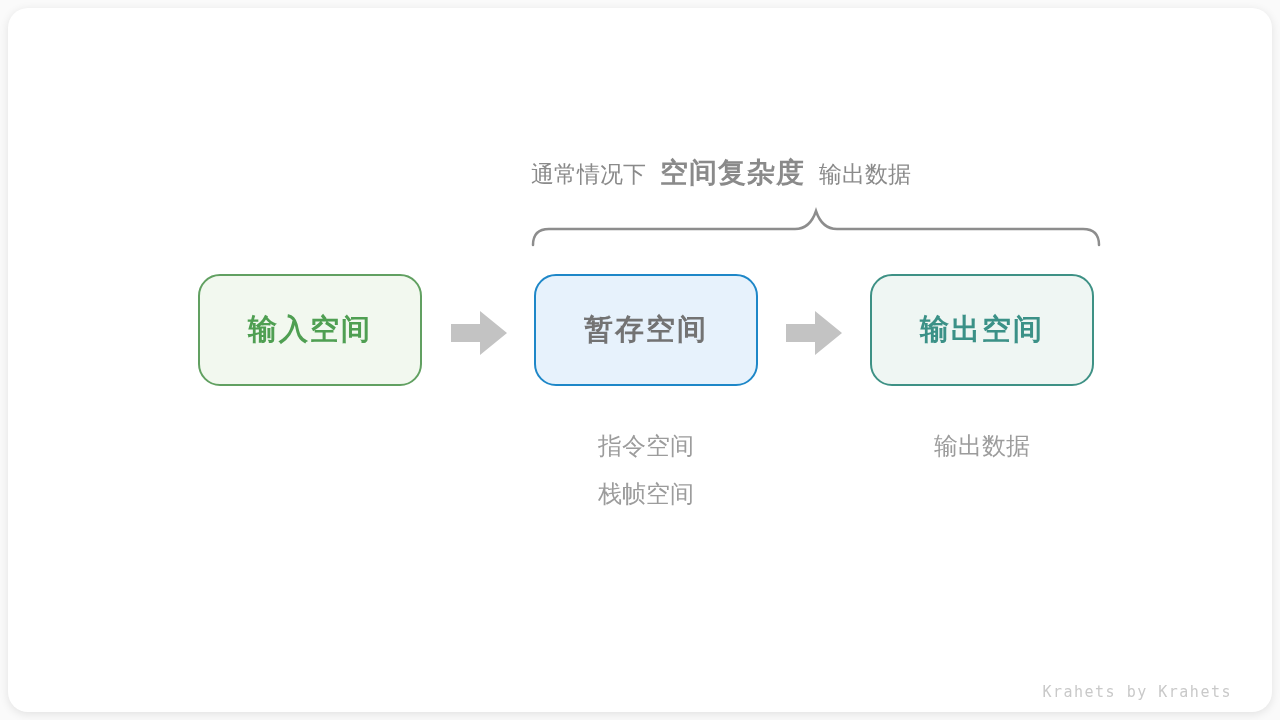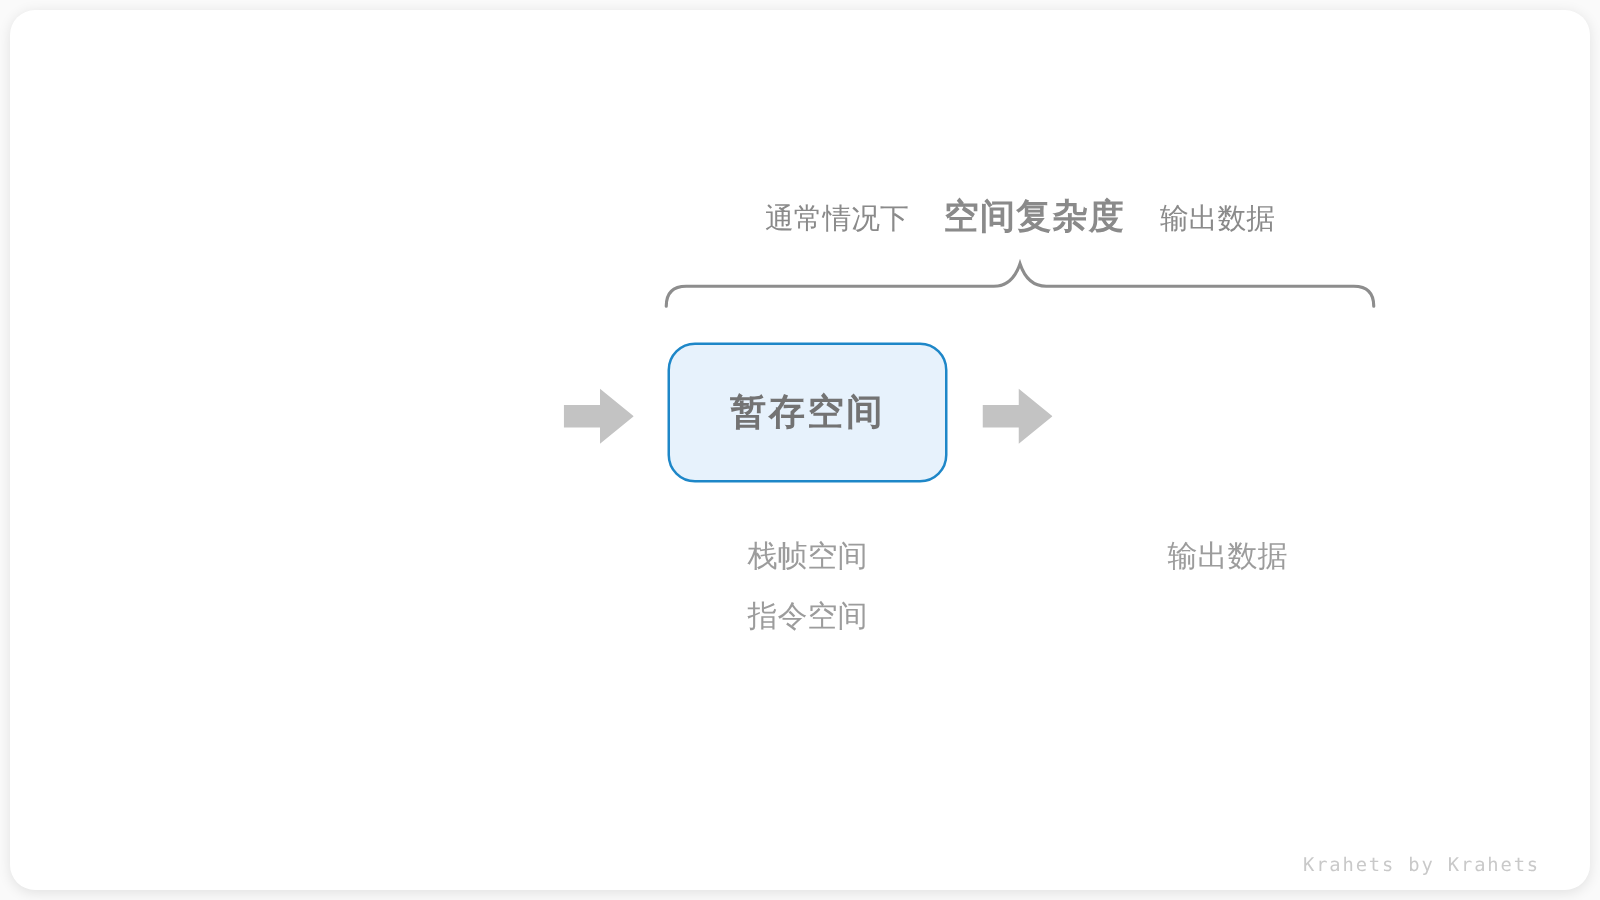--- a/index.html
+++ b/index.html
@@ -23,23 +23,22 @@
     background: #ffffff;
     border-radius: 20px;
     box-shadow: 0 2px 10px rgba(0,0,0,0.10);
   }
   
   .scope-title {
     position: absolute;
     left: 523px; top: 146px;
     width: 570px; height: 44px;
     display: flex;
-    justify-content: center;
     align-items: baseline;
-    gap: 28px;
+    gap: 14px;
     color: #8a8a8a;
     white-space: nowrap;
   }
   .scope-title .plain { font-size: 23px; font-weight: 500; }
   .scope-title .strong { font-size: 28px; font-weight: bold; letter-spacing: 1px; }
   
   .brace {
     position: absolute;
     left: 523px; top: 199px;
     width: 570px; height: 40px;
@@ -102,38 +101,44 @@
     <div class="scope-title">
       <span class="plain">通常情况下</span>
       <span class="strong">空间复杂度</span>
       <span class="plain">输出数据</span>
     </div>
 
     <svg class="brace" viewBox="0 0 570 40">
       <path d="M 2 38 Q 2 22 18 22 L 264 22 Q 279 22 285 4 Q 291 22 306 22 L 552 22 Q 568 22 568 38" fill="none" stroke="#8d8d8d" stroke-width="2.5" stroke-linecap="round"></path>
     </svg>
 
+    <div class="space-box box-input">
+      <span>输入空间</span>
+    </div>
 
     <svg class="arrow arrow-1" viewBox="0 0 56 48">
       <polygon points="0,15 29,15 29,2 56,24 29,46 29,33 0,33" fill="#c3c3c3"></polygon>
     </svg>
 
     <div class="space-box box-temp">
       <span>暂存空间</span>
     </div>
 
     <svg class="arrow arrow-2" viewBox="0 0 56 48">
       <polygon points="0,15 29,15 29,2 56,24 29,46 29,33 0,33" fill="#c3c3c3"></polygon>
     </svg>
 
+    <div class="space-box box-output">
+      <span>输出空间</span>
+    </div>
 
 
     <div class="ann-col ann-temp">
+      <div>指令空间</div>
       <div>栈帧空间</div>
-      <div>指令空间</div>
     </div>
 
     <div class="ann-col ann-output">
       <div>输出数据</div>
     </div>
 
     <div class="credit">Krahets by Krahets</div>
 
   </div>
 </div>

